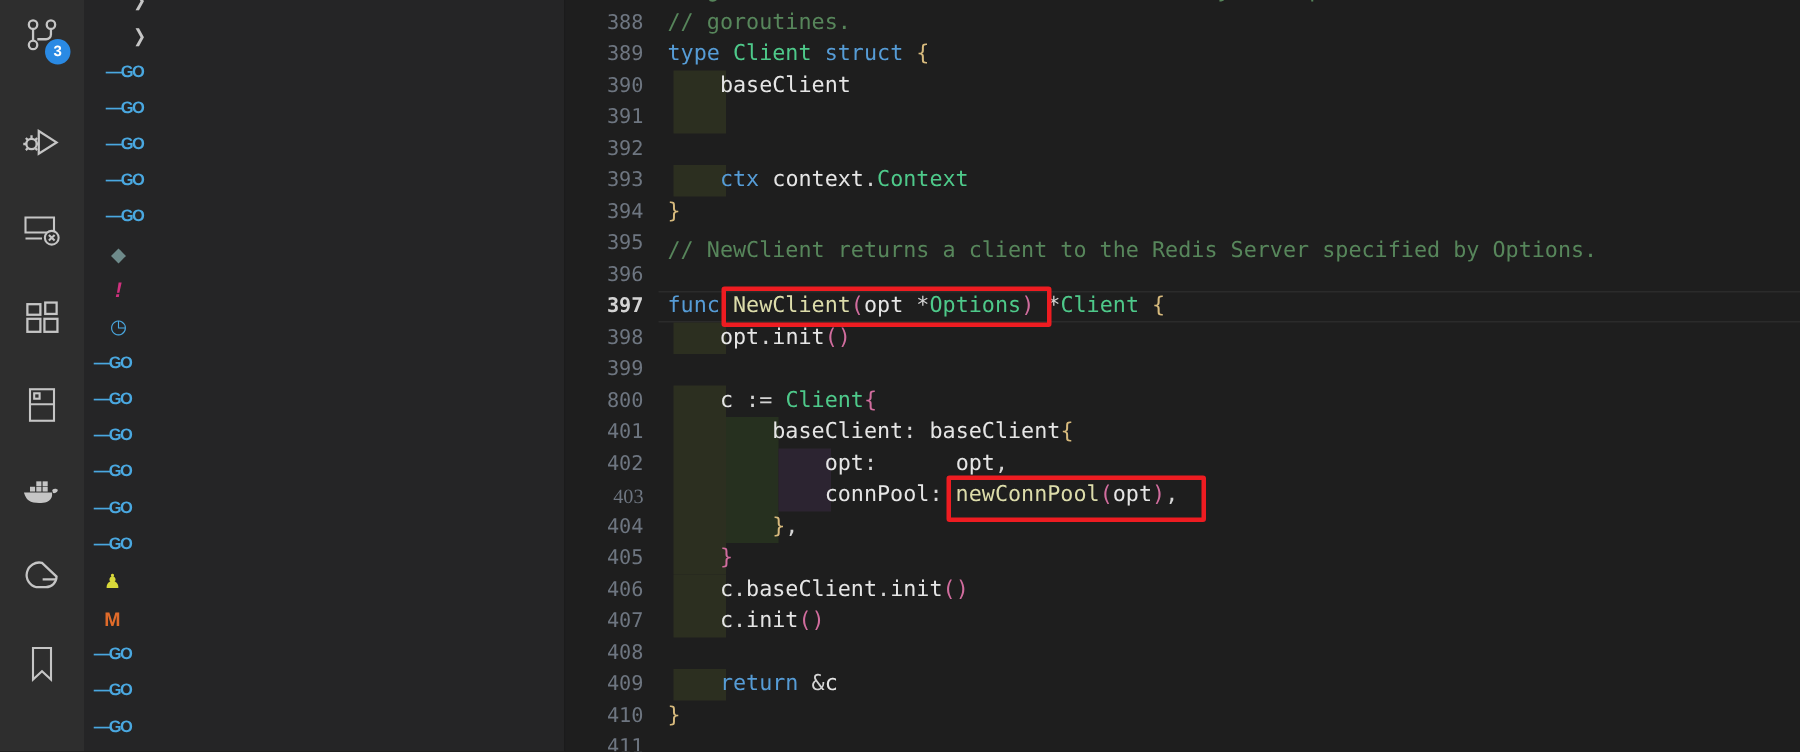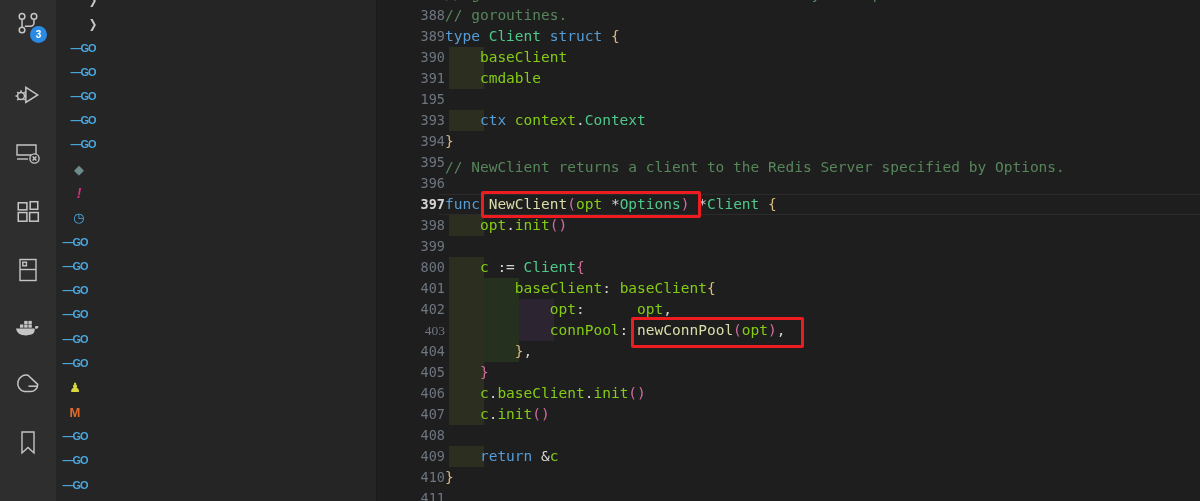--- a/index.html
+++ b/index.html
@@ -88,21 +88,21 @@
   
   .editor {
     flex: 1 1 auto;
     height: 501px;
     background: #1e1e1e;
     position: relative;
     overflow: hidden;
   }
   .gutter {
     position: absolute;
-    left: 16px; top: 0;
+    left: 0; top: 0;
     width: 62px; height: 501px;
   }
   .lnum {
     position: absolute;
     right: 10px;
     width: 52px;
     text-align: right;
     color: #6e7681;
     font-family: "DejaVu Sans Mono", monospace;
     font-size: 13.5px;
@@ -139,21 +139,21 @@
     z-index: 1;
   }
 
   
   .kw   { color: #569cd6; }
   .typ  { color: #4ec98a; }
   .fn   { color: #dcdcaa; }
   .par  { color: #d16d9e; }
   .br   { color: #d7ba7d; }
   .cm   { color: #57865b; }
-  .id   { color: #84cc16; }
+  .id   { color: #e5e5e5; }
   .pun  { color: #d4d4d4; }
 
   
   .redbox {
     position: absolute;
     border: 3px solid #ee1c21;
     border-radius: 2px;
     z-index: 5;
     pointer-events: none;
     box-sizing: border-box;
@@ -383,21 +383,21 @@
       </div>
     </div>
 
   <div class="editor">
     <div class="gutter">
         <div class="lnum" style="top: -16px;">387</div>
         <div class="lnum" style="top: 5px;">388</div>
         <div class="lnum" style="top: 26px;">389</div>
         <div class="lnum" style="top: 47px;">390</div>
         <div class="lnum" style="top: 68px;">391</div>
-        <div class="lnum" style="top: 89px;">195</div>
+        <div class="lnum" style="top: 89px;">392</div>
         <div class="lnum" style="top: 110px;">393</div>
         <div class="lnum" style="top: 131px;">394</div>
         <div class="lnum" style="top: 152px;">395</div>
         <div class="lnum" style="top: 173px;">396</div>
         <div class="lnum active" style="top: 194px;">397</div>
         <div class="lnum" style="top: 215px;">398</div>
         <div class="lnum" style="top: 236px;">399</div>
         <div class="lnum" style="top: 257px;">800</div>
         <div class="lnum" style="top: 278px;">401</div>
         <div class="lnum" style="top: 299px;">402</div>
@@ -417,21 +417,20 @@
         <div class="ind" style="left: 10px; top: 215px; width: 35px; height: 21px; background: rgb(44, 47, 32);"></div>
         <div class="ind" style="left: 10px; top: 257px; width: 35px; height: 126px; background: rgb(44, 47, 32);"></div>
         <div class="ind" style="left: 10px; top: 383px; width: 35px; height: 42px; background: rgb(44, 47, 32);"></div>
         <div class="ind" style="left: 10px; top: 446px; width: 35px; height: 21px; background: rgb(44, 47, 32);"></div>
         <div class="ind" style="left: 45px; top: 278px; width: 35px; height: 84px; background: rgb(38, 48, 31);"></div>
         <div class="ind" style="left: 80px; top: 299px; width: 35px; height: 42px; background: rgb(44, 36, 49);"></div>
         <div class="cline" style="top: -16px;"><span class="txt"><span class="cm">// goroutines is safe for concurrent use by multiple</span></span></div>
         <div class="cline" style="top: 5px;"><span class="txt"><span class="cm">// goroutines.</span></span></div>
         <div class="cline" style="top: 26px;"><span class="txt"><span class="kw">type</span> <span class="typ">Client</span> <span class="kw">struct</span> <span class="br">{</span></span></div>
         <div class="cline" style="top: 47px;"><span class="txt">    <span class="id">baseClient</span></span></div>
-        <div class="cline" style="top: 68px;"><span class="txt">    <span class="id">cmdable</span></span></div>
         <div class="cline" style="top: 89px;"><span class="txt"></span></div>
         <div class="cline" style="top: 110px;"><span class="txt">    <span class="kw">ctx</span> <span class="id">context</span><span class="pun">.</span><span class="typ">Context</span></span></div>
         <div class="cline" style="top: 131px;"><span class="txt"><span class="br">}</span></span></div>
         <div class="cline" style="top: 152px;"><span class="txt"></span></div>
         <div class="cline" style="top: 157px;"><span class="txt"><span class="cm">// NewClient returns a client to the Redis Server specified by Options.</span></span></div>
         <div class="activeline" style="top: 194px;"></div>
         <div class="cline" style="top: 194px;"><span class="txt"><span class="kw">func</span> <span class="fn">NewClient</span><span class="par">(</span><span class="id">opt</span> <span class="pun">*</span><span class="typ">Options</span><span class="par">)</span> <span class="pun">*</span><span class="typ">Client</span> <span class="br">{</span></span></div>
         <div class="cline" style="top: 215px;"><span class="txt">    <span class="id">opt</span><span class="pun">.</span><span class="id">init</span><span class="par">()</span></span></div>
         <div class="cline" style="top: 236px;"><span class="txt"></span></div>
         <div class="cline" style="top: 257px;"><span class="txt">    <span class="id">c</span> <span class="pun">:=</span> <span class="typ">Client</span><span class="par">{</span></span></div>

